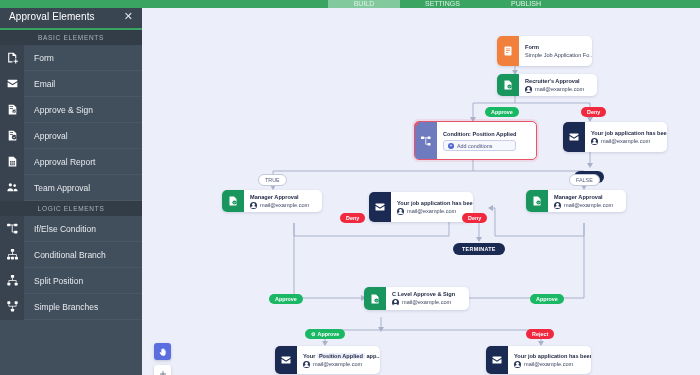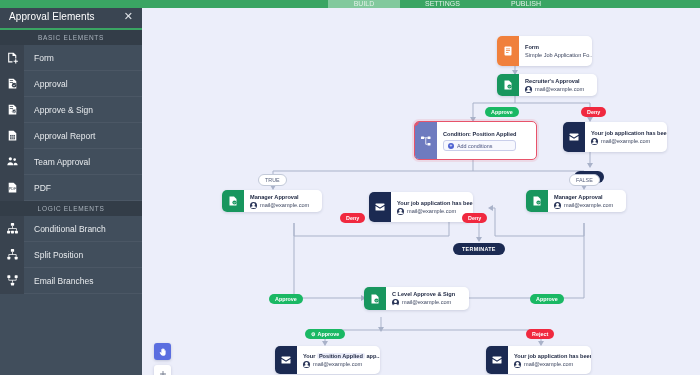--- a/index.html
+++ b/index.html
@@ -162,43 +162,52 @@
     <div class="pitem">
       <div class="ic">
         <svg viewBox="0 0 24 24">
             <path d="M4 3h10l5 5v6h-2V9h-5V5H6v14h6v2H4z"></path>
             <path d="M17 15h2v3h3v2h-3v3h-2v-3h-3v-2h3z"></path>
           </svg>
       </div>
       <div class="lbl">Form</div>
     </div>
 
+    <div class="pitem">
+      <div class="ic">
+        <svg viewBox="0 0 24 24">
+            <path d="M3 7.5 12 13l9-5.5V6a1 1 0 0 0-1-1H4a1 1 0 0 0-1 1z"></path>
+            <path d="M3 9.8V18a1 1 0 0 0 1 1h16a1 1 0 0 0 1-1V9.8l-9 5.5z"></path>
+          </svg>
+      </div>
+      <div class="lbl">Email</div>
+    </div>
+
+    <div class="pitem">
+      <div class="ic">
+        <svg viewBox="0 0 24 24">
+            <path d="M5 3h9l5 5v13H5z" fill="#fff"></path>
+            <path d="M7 6h6v1.6H7zM7 9h6v1.6H7z" fill="#39434f"></path>
+            <circle cx="15" cy="15" r="4" fill="#39434f"></circle>
+            <path d="M15 11.5a3.5 3.5 0 1 1 0 7 3.5 3.5 0 0 1 0-7zm-1 3.6 1 1.1 2-2.3" fill="none" stroke="#fff" stroke-width="1.2"></path>
+          </svg>
+      </div>
+      <div class="lbl">Approve &amp; Sign</div>
+    </div>
 
     <div class="pitem">
       <div class="ic">
         <svg viewBox="0 0 24 24">
             <path d="M5 3h9l5 5v13H5z" fill="#fff"></path>
             <path d="M7 6h6v1.6H7zM7 9h6v1.6H7z" fill="#39434f"></path>
             <circle cx="15" cy="15" r="4.2" fill="#39434f"></circle>
             <path d="M13.3 15.2l1.3 1.3 2.4-2.6" fill="none" stroke="#fff" stroke-width="1.3"></path>
           </svg>
       </div>
       <div class="lbl">Approval</div>
-    </div>
-
-    <div class="pitem">
-      <div class="ic">
-        <svg viewBox="0 0 24 24">
-            <path d="M5 3h9l5 5v13H5z" fill="#fff"></path>
-            <path d="M7 6h6v1.6H7zM7 9h6v1.6H7z" fill="#39434f"></path>
-            <circle cx="15" cy="15" r="4" fill="#39434f"></circle>
-            <path d="M15 11.5a3.5 3.5 0 1 1 0 7 3.5 3.5 0 0 1 0-7zm-1 3.6 1 1.1 2-2.3" fill="none" stroke="#fff" stroke-width="1.2"></path>
-          </svg>
-      </div>
-      <div class="lbl">Approve &amp; Sign</div>
     </div>
 
     <div class="pitem">
       <div class="ic">
         <svg viewBox="0 0 24 24">
             <path d="M5 3h9l5 5v13H5z" fill="#fff"></path>
             <path d="M7.5 11h9v8h-9z" fill="#39434f"></path>
             <path d="M7.5 13.6h9M7.5 16.3h9M10.5 11v8M13.5 11v8" stroke="#fff" stroke-width=".9"></path>
           </svg>
       </div>
@@ -210,33 +219,35 @@
         <svg viewBox="0 0 24 24">
             <circle cx="8" cy="7" r="3"></circle>
             <circle cx="16" cy="8.5" r="2.4"></circle>
             <path d="M2.5 19c0-3.3 2.5-5.6 5.5-5.6s5.5 2.3 5.5 5.6z"></path>
             <path d="M14 19c0-2.2 1-4.2 3-4.5 2.4-.3 4.5 1.5 4.5 4.5z"></path>
           </svg>
       </div>
       <div class="lbl">Team Approval</div>
     </div>
 
-    <div class="pitem">
-      <div class="ic">
-        <svg viewBox="0 0 24 24">
-            <path d="M5 3h9l5 5v13H5z" fill="#fff"></path>
-            <text x="12" y="17" font-size="7" font-family="Liberation Sans" text-anchor="middle" fill="#39434f">PDF</text>
-          </svg>
-      </div>
-      <div class="lbl">PDF</div>
-    </div>
 
 
     <div class="group-head">LOGIC ELEMENTS</div>
 
+    <div class="pitem">
+      <div class="ic">
+        <svg viewBox="0 0 24 24">
+            <rect x="2" y="3" width="6" height="5" rx="1"></rect>
+            <rect x="15" y="3" width="6" height="5" rx="1"></rect>
+            <rect x="15" y="16" width="6" height="5" rx="1"></rect>
+            <path d="M8 5.5h3.5v13H15M11.5 5.5h3.5" fill="none" stroke="#fff" stroke-width="1.6"></path>
+          </svg>
+      </div>
+      <div class="lbl">If/Else Condition</div>
+    </div>
 
     <div class="pitem">
       <div class="ic">
         <svg viewBox="0 0 24 24">
             <rect x="9" y="2" width="6" height="5" rx="1"></rect>
             <rect x="2" y="16" width="5.5" height="5" rx="1"></rect>
             <rect x="9.2" y="16" width="5.5" height="5" rx="1"></rect>
             <rect x="16.5" y="16" width="5.5" height="5" rx="1"></rect>
             <path d="M12 7v5M4.7 16v-4h14.6v4" fill="none" stroke="#fff" stroke-width="1.4"></path>
           </svg>
@@ -258,21 +269,21 @@
 
     <div class="pitem">
       <div class="ic">
         <svg viewBox="0 0 24 24">
             <rect x="2.5" y="2.5" width="5.5" height="5" rx="1"></rect>
             <rect x="16" y="2.5" width="5.5" height="5" rx="1"></rect>
             <rect x="9" y="16" width="6" height="5" rx="1"></rect>
             <path d="M5.2 7.5v4h13.6v-4M12 11.5V16" fill="none" stroke="#fff" stroke-width="1.4"></path>
           </svg>
       </div>
-      <div class="lbl">Email Branches</div>
+      <div class="lbl">Simple Branches</div>
     </div>
   </div>
 
   <div class="canvas">
 
     <svg class="edges">
       <g stroke="#a9b2c9" stroke-width="1" fill="none">
 
         <path d="M373,58 L373,66"></path>
 

